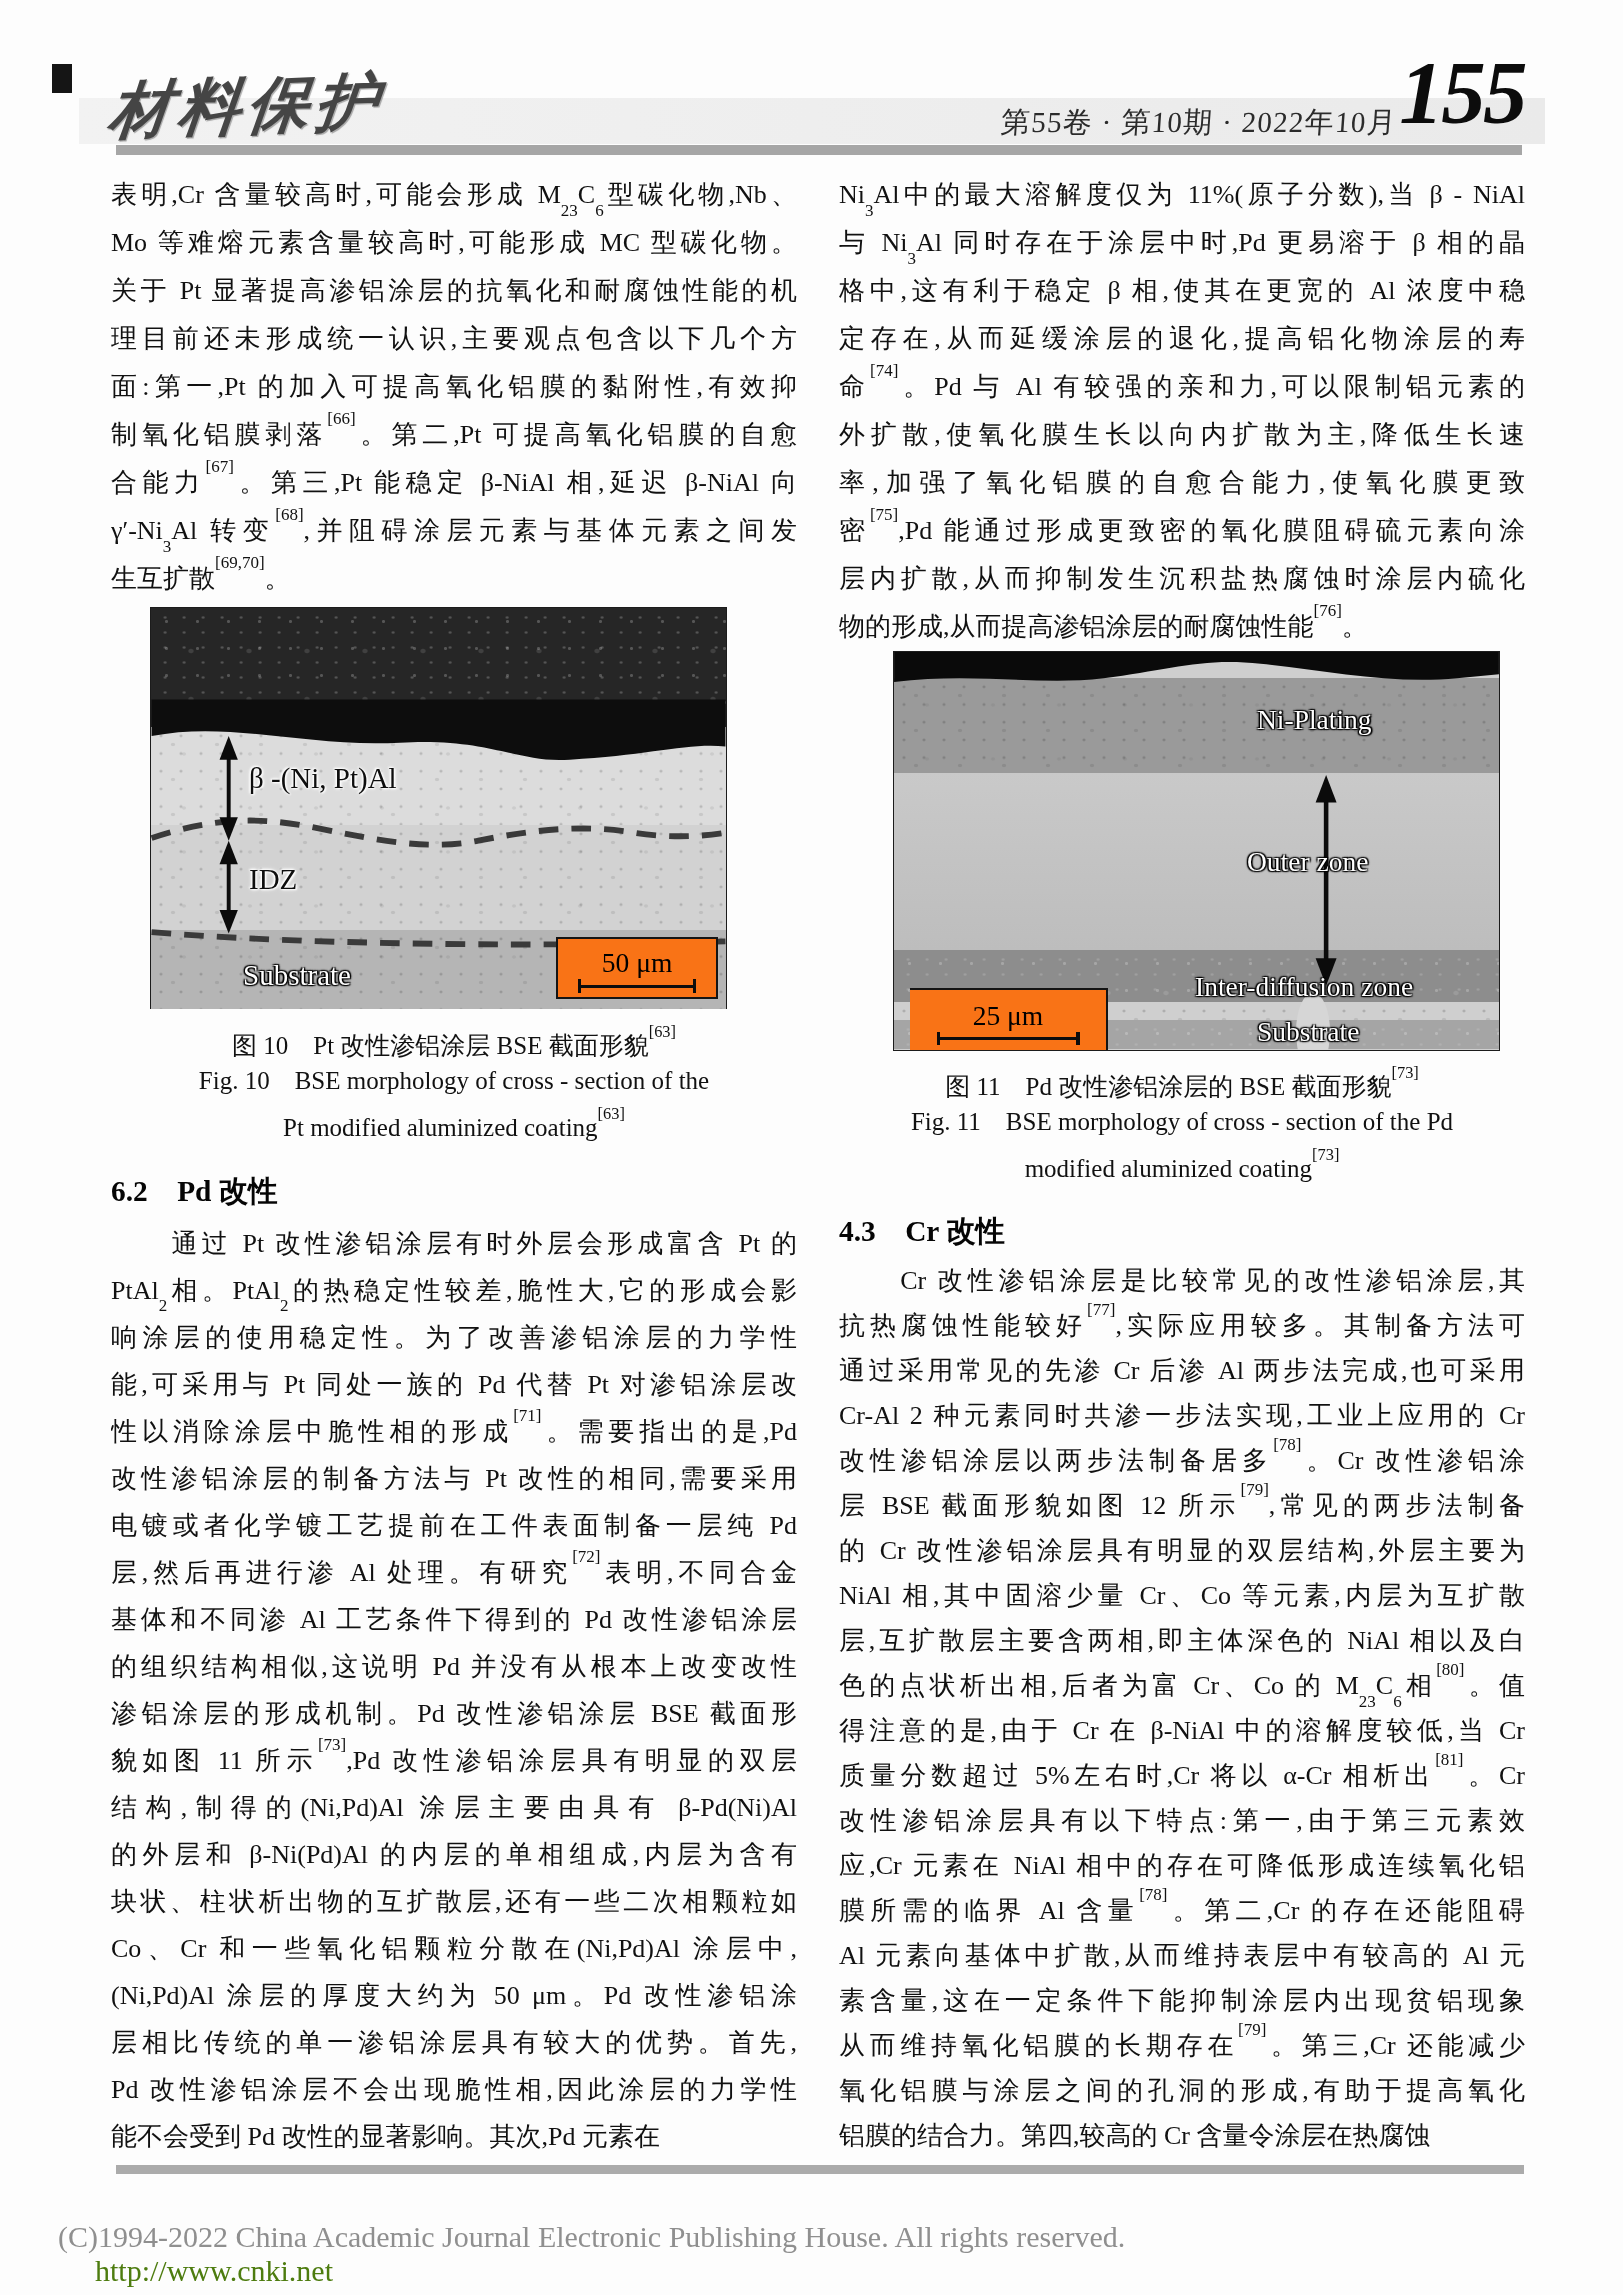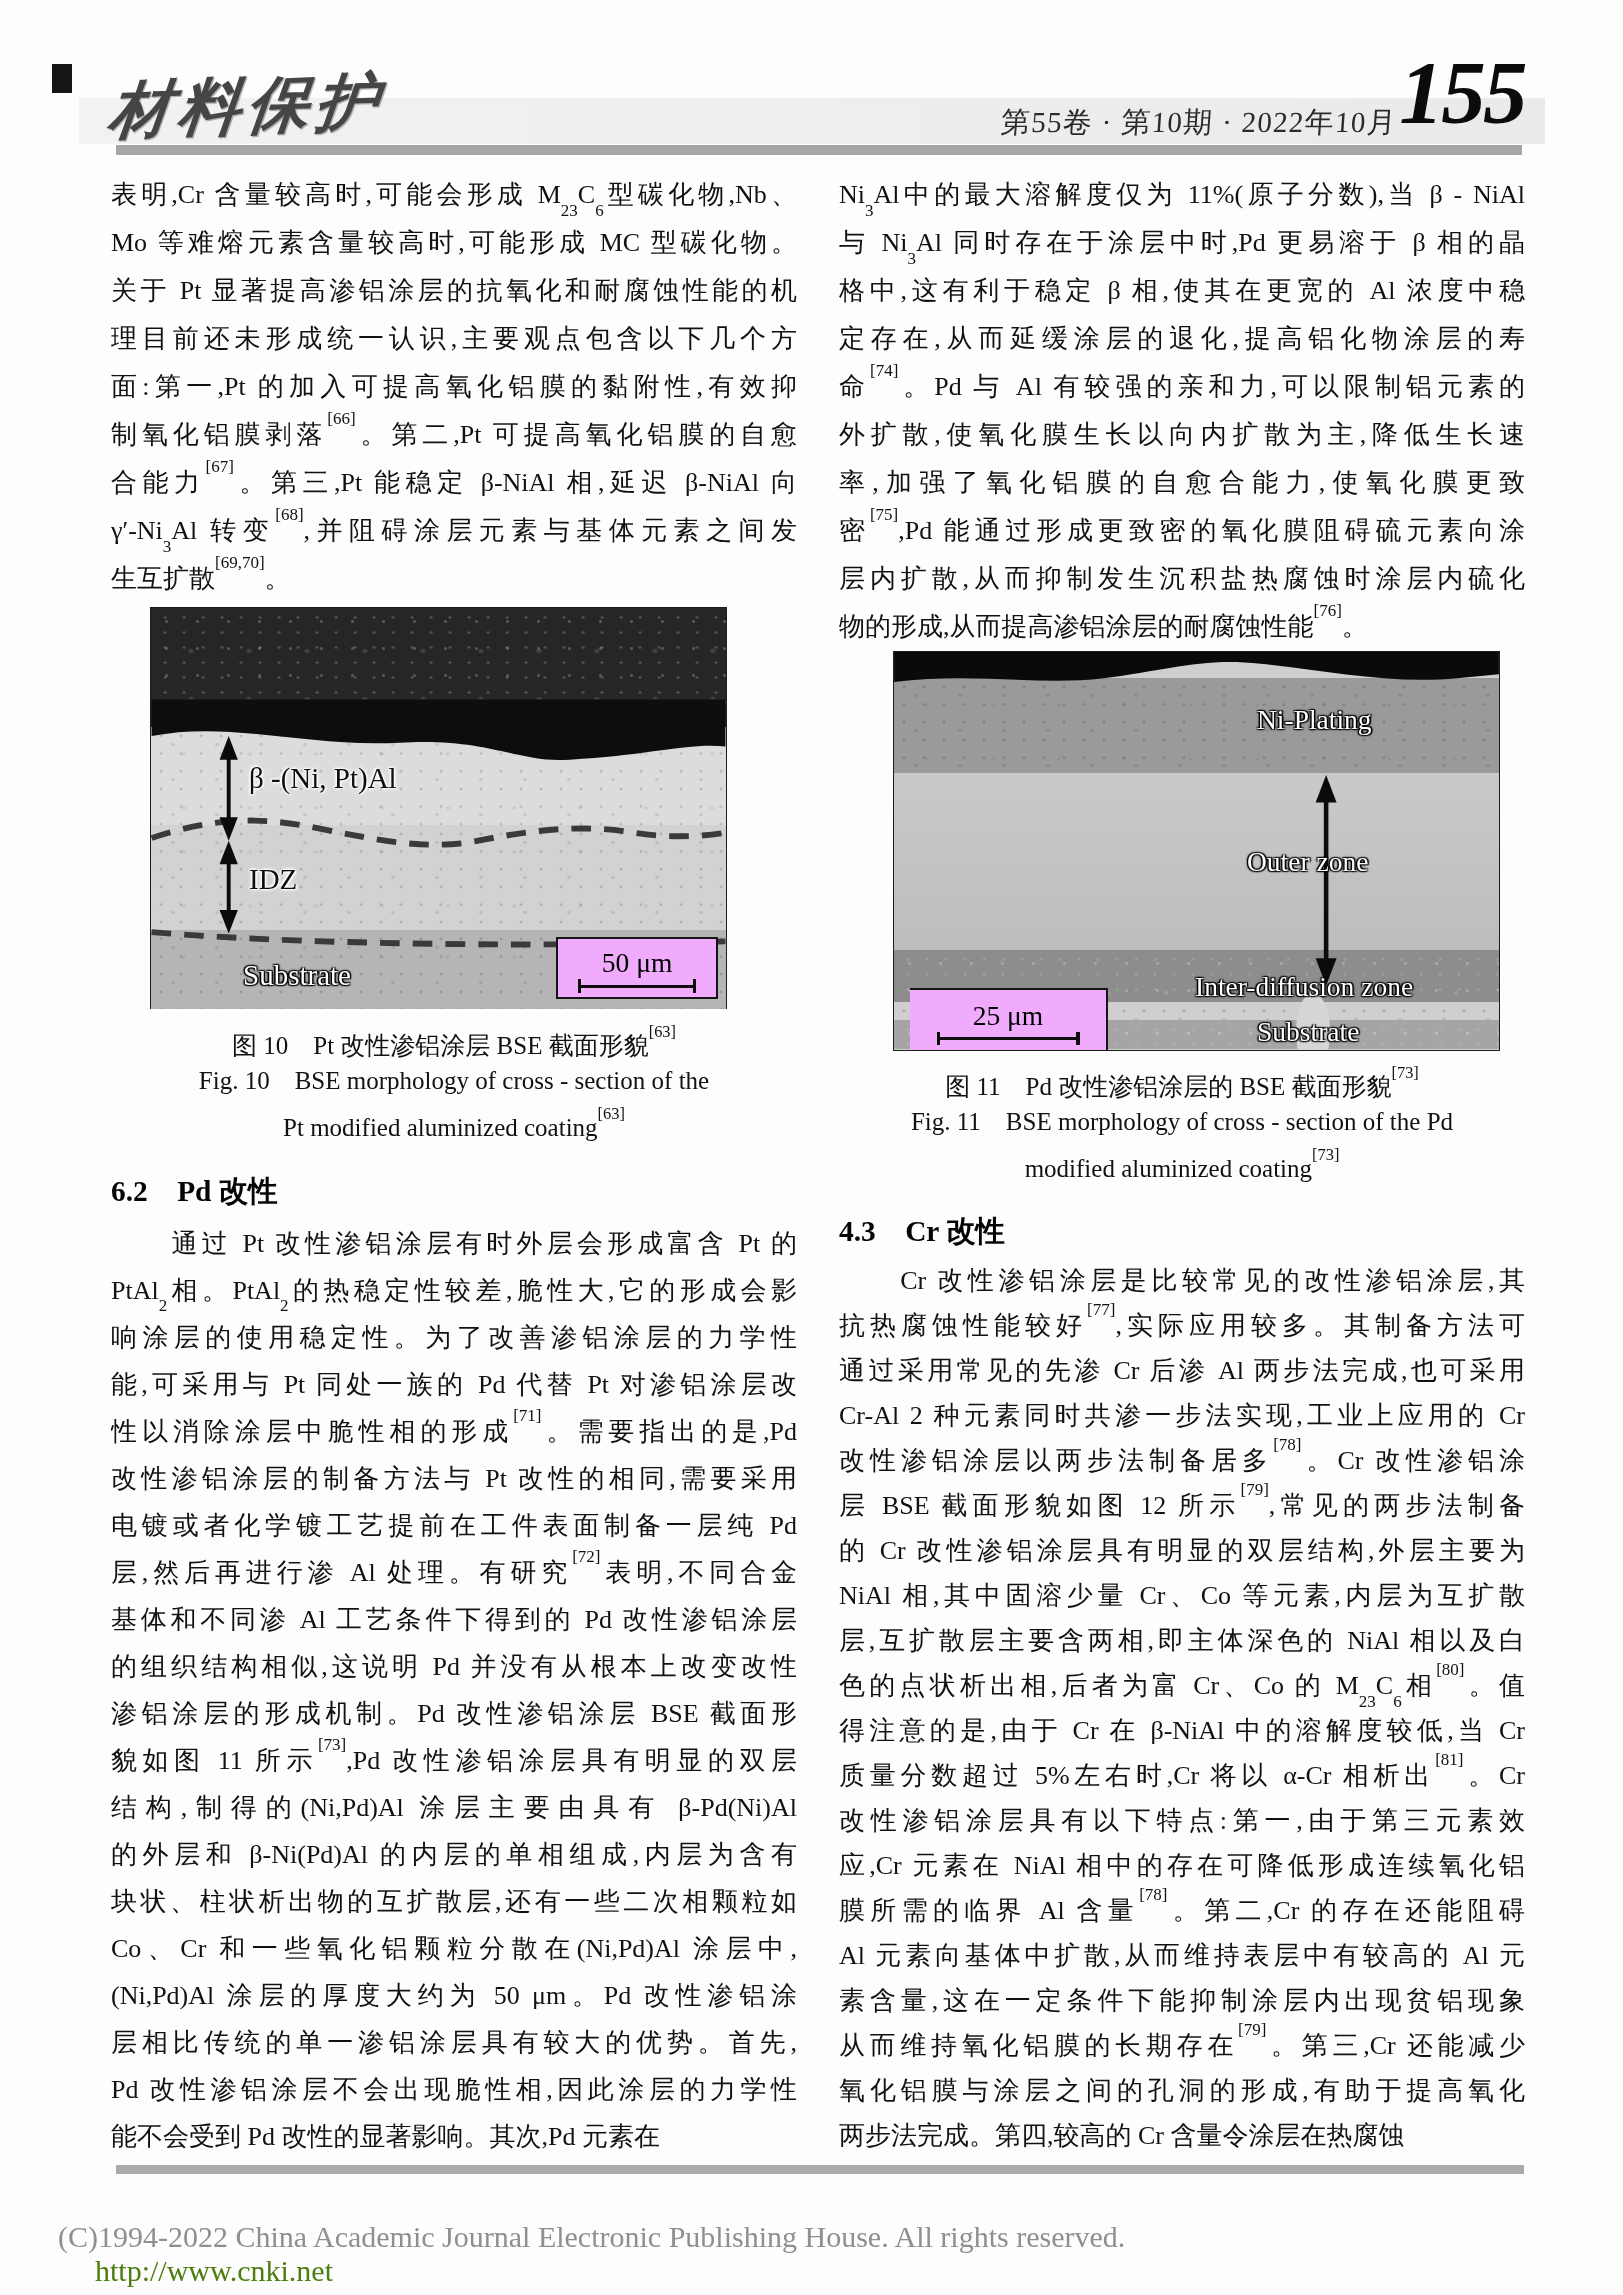--- a/index.html
+++ b/index.html
@@ -42,21 +42,21 @@
      background-position:0 0,11px 19px,4.6px 2px;}
   .speckle-light{background-image:
      radial-gradient(rgba(0,0,0,.16) 1px, transparent 2px),
      radial-gradient(rgba(0,0,0,.09) 1.6px, transparent 2.6px),
      radial-gradient(rgba(90,90,90,.13) 1.3px, transparent 2.6px);
      background-size:20px 17.7px,44px 35px,66px 54px;}
   .fig-svg{position:absolute;left:0;top:0;width:100%;height:100%;}
   .fig-label{position:absolute;font-size:29px;white-space:nowrap;}
   .label-dark{color:#0e0e0e;text-shadow:0 0 5.2px #fff,0 0 2.6px #fff,1.3px 1.3px 2px #fff,-1.3px -1.3px 2px #fff;}
   .label-light{color:#fff;text-shadow:1.3px 1.3px 1.3px #000,-1.3px -1.3px 1.3px #000,1.3px -1.3px 1.3px #000,-1.3px 1.3px 1.3px #000;}
-  .scalebox{position:absolute;background:#f0abfc;border:2px solid #141414;
+  .scalebox{position:absolute;background:#f97316;border:2px solid #141414;
             display:flex;flex-direction:column;align-items:center;justify-content:center;gap:5.2px;}
   .scalebox .txt{font-size:27.5px;color:#000;}
   .sb-line{position:relative;height:3.3px;background:#0d0d0d;}
   .sb-line::before,.sb-line::after{content:"";position:absolute;top:-5.2px;width:3.3px;height:13.7px;background:#0d0d0d;}
   .sb-line::before{left:0;} .sb-line::after{right:0;}
   
   .caption{margin-top:10.5px;text-align:center;font-size:25px;}
   .caption .cap-line{height:41px;line-height:41px;}
   .caption sup{font-size:16.4px;position:relative;top:-8.5px;}
   .sec-heading{margin-top:30px;height:38px;line-height:38px;font-size:29.4px;font-weight:bold;color:#050505;}
@@ -213,21 +213,21 @@
         <div class="line">色的点状析出相,后者为富 Cr、Co 的 M<sub>23</sub>C<sub>6</sub>相<sup>[80]</sup>。值</div>
         <div class="line">得注意的是,由于 Cr 在 β-NiAl 中的溶解度较低,当 Cr</div>
         <div class="line">质量分数超过 5%左右时,Cr 将以 α-Cr 相析出<sup>[81]</sup>。Cr</div>
         <div class="line">改性渗铝涂层具有以下特点:第一,由于第三元素效</div>
         <div class="line">应,Cr 元素在 NiAl 相中的存在可降低形成连续氧化铝</div>
         <div class="line">膜所需的临界 Al 含量<sup>[78]</sup>。第二,Cr 的存在还能阻碍</div>
         <div class="line">Al 元素向基体中扩散,从而维持表层中有较高的 Al 元</div>
         <div class="line">素含量,这在一定条件下能抑制涂层内出现贫铝现象</div>
         <div class="line">从而维持氧化铝膜的长期存在<sup>[79]</sup>。第三,Cr 还能减少</div>
         <div class="line">氧化铝膜与涂层之间的孔洞的形成,有助于提高氧化</div>
-        <div class="line">两步法完成。第四,较高的 Cr 含量令涂层在热腐蚀</div>
+        <div class="line">铝膜的结合力。第四,较高的 Cr 含量令涂层在热腐蚀</div>
       </div>
   </div>
 
   <div class="footer-rule"></div>
   <div class="footer">
     <span>(C)1994-2022 China Academic Journal Electronic Publishing House. All rights reserved.</span>
     <a class="url" href="#">http://www.cnki.net</a>
   </div>
 
 </div>

